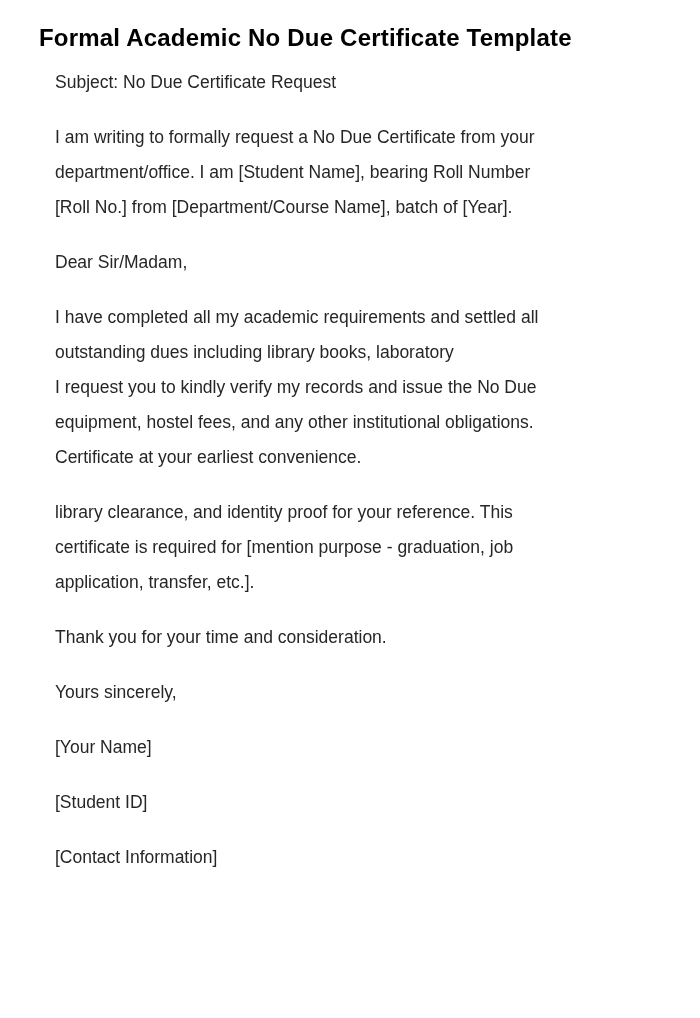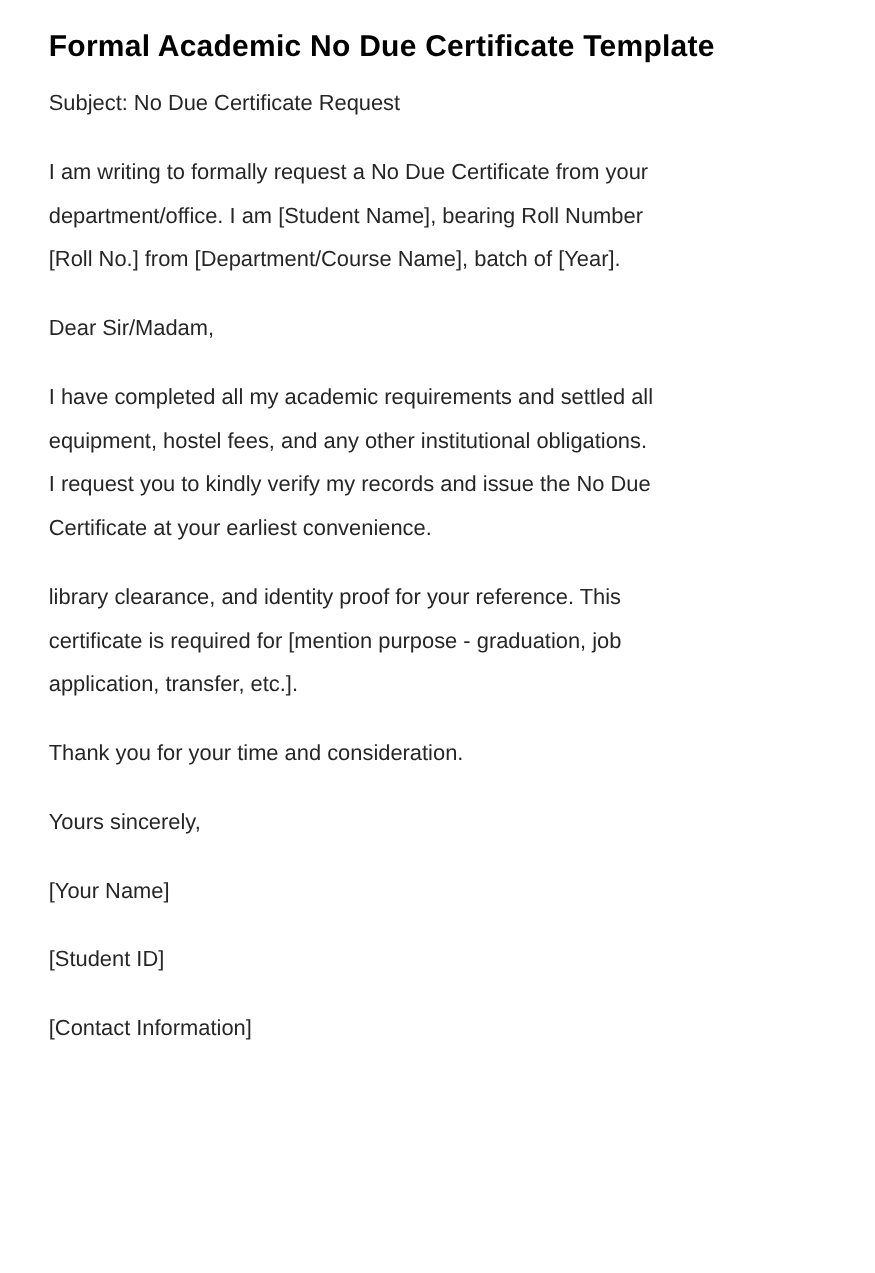--- a/index.html
+++ b/index.html
@@ -20,21 +20,21 @@
   .title {
     margin: 0 0 12px 0;
     font-size: 24px;
     line-height: 31px;
     font-weight: 700;
     letter-spacing: 0.2px;
     color: #000000;
     white-space: nowrap;
   }
   .para {
-    margin: 0 0 20px 0;
+    margin: 0 0 20px 16px;
   }
   .line {
     display: block;
     font-size: 17.5px;
     line-height: 35px;
     color: #262626;
     white-space: nowrap;
   }
 </style>
 </head>
@@ -49,22 +49,23 @@
       <p class="para">
         <span class="line">I am writing to formally request a No Due Certificate from your</span>
         <span class="line">department/office. I am [Student Name], bearing Roll Number</span>
         <span class="line">[Roll No.] from [Department/Course Name], batch of [Year].</span>
       </p>
       <p class="para">
         <span class="line">Dear Sir/Madam,</span>
       </p>
       <p class="para">
         <span class="line">I have completed all my academic requirements and settled all</span>
+        <span class="line">outstanding dues including library books, laboratory</span>
+        <span class="line">I request you to kindly verify my records and issue the No Due</span>
         <span class="line">equipment, hostel fees, and any other institutional obligations.</span>
-        <span class="line">I request you to kindly verify my records and issue the No Due</span>
         <span class="line">Certificate at your earliest convenience.</span>
       </p>
       <p class="para">
         <span class="line">library clearance, and identity proof for your reference. This</span>
         <span class="line">certificate is required for [mention purpose - graduation, job</span>
         <span class="line">application, transfer, etc.].</span>
       </p>
       <p class="para">
         <span class="line">Thank you for your time and consideration.</span>
       </p>

